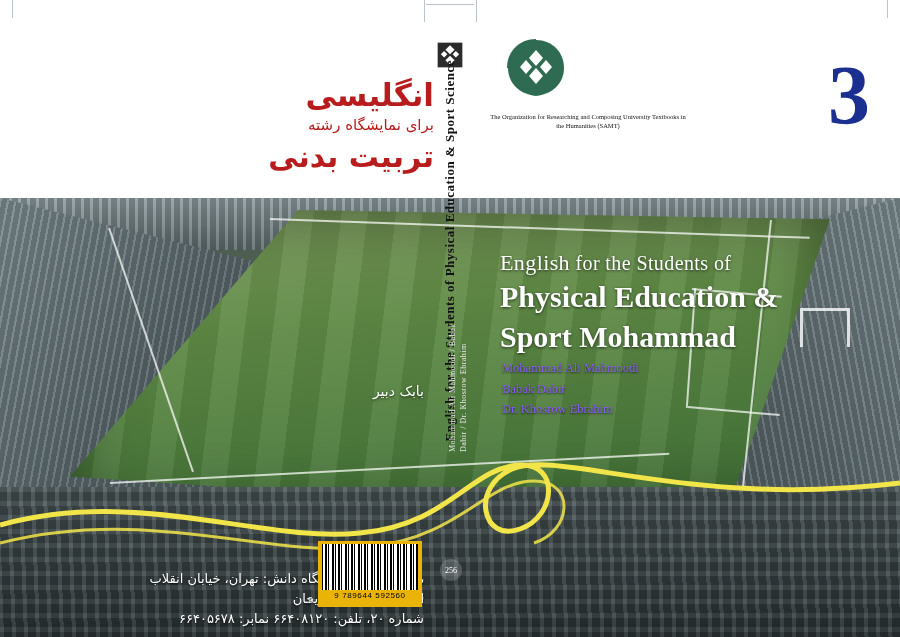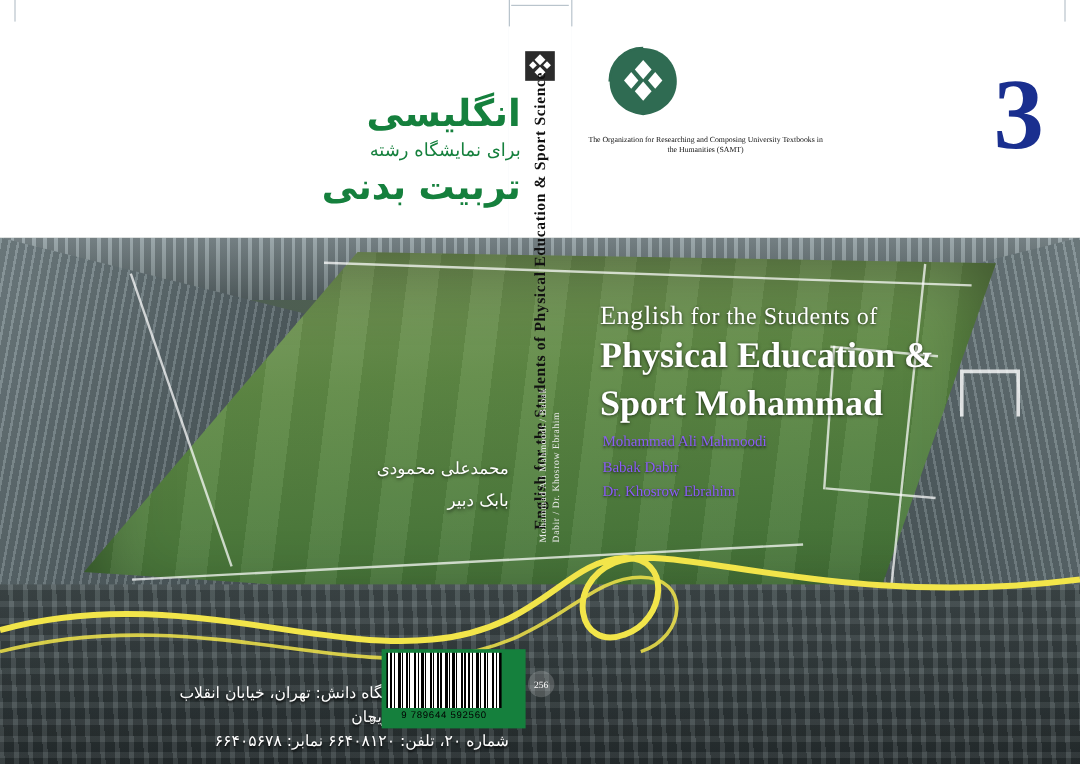--- a/index.html
+++ b/index.html
@@ -124,41 +124,41 @@
     position:absolute;left:502px;top:358px;width:380px;
     font-family:"Liberation Serif",serif;font-size:12.5px;line-height:1.65;
     color:#8b5cf6;text-shadow:0 1px 2px rgba(0,0,0,.7);
   }
   
   .fa{
     direction:rtl;text-align:right;
     font-family:"DejaVu Sans",sans-serif;
   }
   .fa-title{
-    position:absolute;right:466px;top:78px;width:330px;color:#15803d;
+    position:absolute;right:466px;top:78px;width:330px;color:#b91c1c;
   }
   .fa-l1{font-size:31px;font-weight:bold;line-height:1.1;}
   .fa-l2{font-size:15px;line-height:1.8;}
   .fa-l3{font-size:30px;font-weight:bold;line-height:1.2;}
   .fa-authors{
     position:absolute;right:476px;top:378px;width:300px;color:#ffffff;
     font-size:14px;line-height:1.9;text-shadow:0 1px 3px rgba(0,0,0,.7);
   }
   .isbn-block{
     position:absolute;right:476px;bottom:30px;width:300px;color:#ffffff;
     font-size:10.5px;line-height:1.7;text-shadow:0 1px 2px rgba(0,0,0,.8);
   }
   .addr-block{
     position:absolute;right:476px;bottom:8px;width:300px;color:#ffffff;
     font-size:13px;line-height:1.55;text-shadow:0 1px 2px rgba(0,0,0,.8);
   }
   
   .barcode-box{
     position:absolute;left:318px;bottom:30px;width:96px;height:62px;
-    background:#15803d;padding:3px 20px 1px 4px;
+    background:#eab308;padding:3px 4px 1px 4px;
   }
   .bars{height:46px;width:100%;
     background-image:repeating-linear-gradient(90deg,#000 0px,#000 1px,#fff 1px,#fff 3px,#000 3px,#000 5px,#fff 5px,#fff 6px,#000 6px,#000 7px,#fff 7px,#fff 10px,#000 10px,#000 12px,#fff 12px,#fff 13px);
   }
   .bc-num{
     font-family:"Liberation Sans",sans-serif;font-size:8px;color:#000;
     text-align:center;letter-spacing:.6px;margin-top:1px;
   }
   .bc-left{
     position:absolute;left:308px;bottom:32px;font-size:9px;color:#fff;
@@ -259,21 +259,20 @@
     <div>Dr. Khosrow Ebrahim</div>
   </div>
 
   <div class="fa fa-title">
     <div class="fa-l1">انگلیسی</div>
     <div class="fa-l2">برای نمایشگاه رشته</div>
     <div class="fa-l3">تربیت بدنی</div>
   </div>
 
   <div class="fa fa-authors">
-    <div>محمدعلی محمودی</div>
     <div>بابک دبیر</div>
   </div>
 
   <div class="fa isbn-block">
     <div>شابک: ۵-۲۵۶-۲۵۹-۹۶۴</div>
     <div>قیمت ۱۱۰۰۰ ریال</div>
   </div>
 
   <div class="fa addr-block">
     <div>مرکز پخش و نمایشگاه دانش: تهران، خیابان انقلاب اسلامی، خیابان ابوریحان</div>

